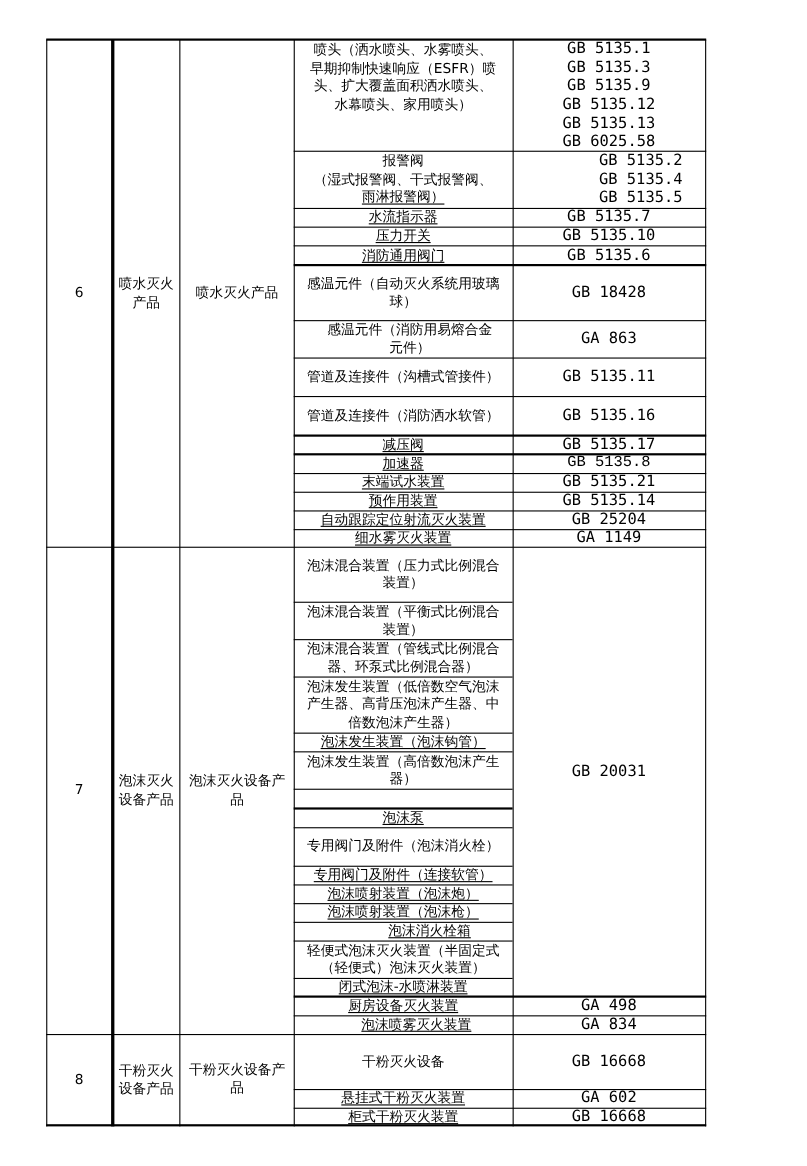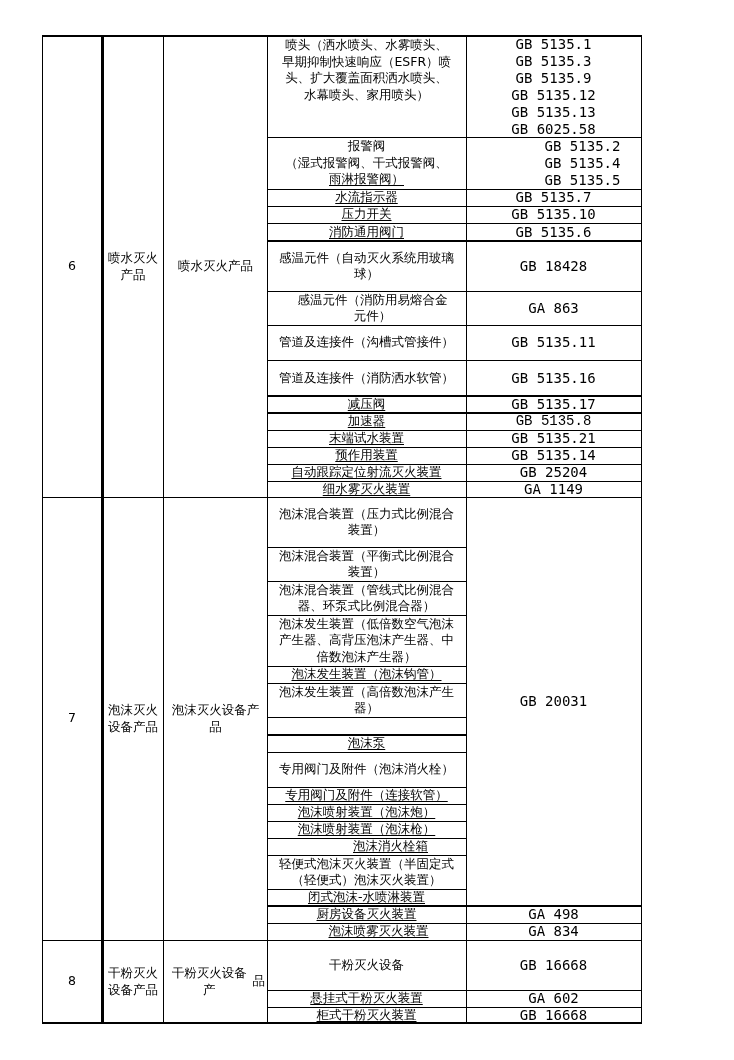--- a/index.html
+++ b/index.html
@@ -121,21 +121,21 @@
   <div class="cell u" style="left:267px;top:906px;width:199px;height:17px;">厨房设备灭火装置</div>
   <div class="cell std" style="left:466px;top:906px;width:175px;height:17px;">GA 498</div>
   <div class="cell u" style="left:267px;top:923px;width:199px;height:17px;padding-left:28px;">泡沫喷雾灭火装置</div>
   <div class="cell std" style="left:466px;top:923px;width:175px;height:17px;">GA 834</div>
 
   <div class="cell" style="left:42px;top:940px;width:60px;height:83px;">8</div>
   <div class="cell" style="left:102px;top:940px;width:62px;height:83px;flex-direction:column;padding:0 2px;">
     <span>干粉灭火</span>
     <span>设备产品</span>
   </div>
-  <div class="cell" style="left:164px;top:940px;width:103px;height:83px;flex-direction:row;padding:0 2px;">
+  <div class="cell" style="left:164px;top:940px;width:103px;height:83px;flex-direction:column;padding:0 2px;font-family:Liberation Mono, monospace;">
     <span>干粉灭火设备产</span>
     <span>品</span>
   </div>
 
   <div class="cell" style="left:267px;top:940px;width:199px;height:50px;">干粉灭火设备</div>
   <div class="cell std" style="left:466px;top:940px;width:175px;height:50px;">GB 16668</div>
   <div class="cell u" style="left:267px;top:990px;width:199px;height:17px;">悬挂式干粉灭火装置</div>
   <div class="cell std" style="left:466px;top:990px;width:175px;height:17px;">GA 602</div>
   <div class="cell u" style="left:267px;top:1007px;width:199px;height:16px;">柜式干粉灭火装置</div>
   <div class="cell std" style="left:466px;top:1007px;width:175px;height:16px;">GB 16668</div>

